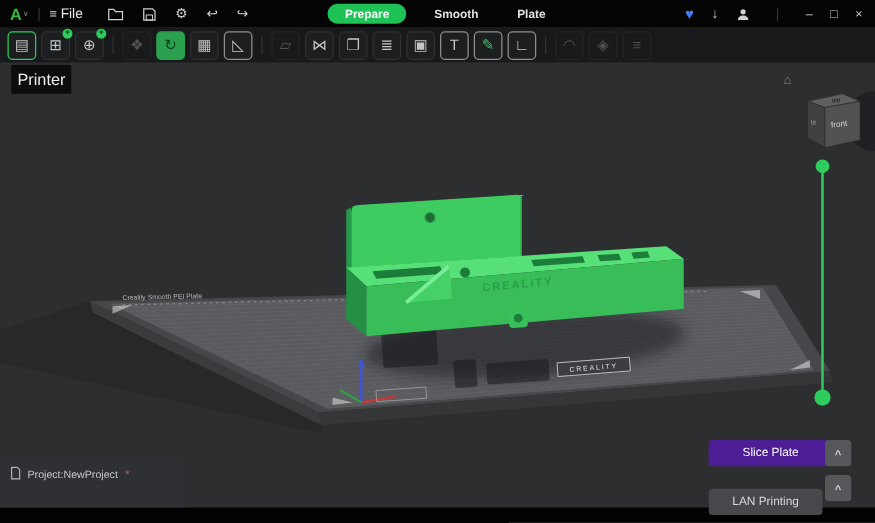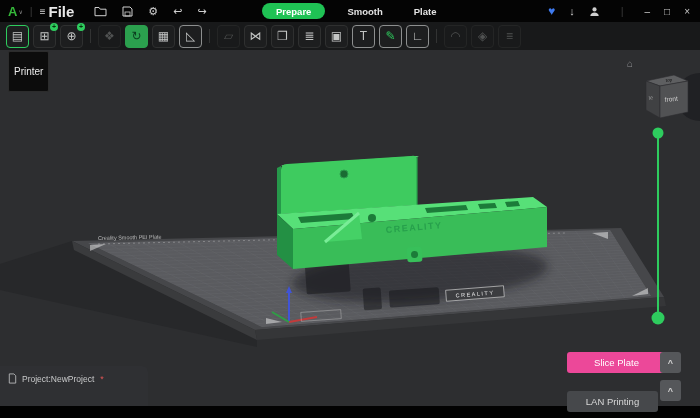--- a/index.html
+++ b/index.html
@@ -7,21 +7,21 @@
   .app { position:relative; width:700px; height:418px; background:#2d2e30; overflow:hidden;
          font-family:"Liberation Sans", sans-serif; }
 
   
   .titlebar { position:absolute; left:0; top:0; width:700px; height:22px; background:#040404;
               display:flex; align-items:center; padding:0 10px 0 8px; }
   .logo { color:#35b83a; font-weight:bold; font-size:13px; letter-spacing:-1px; }
   .logo-chev { color:#8a8a8a; font-size:6px; margin-left:2px; }
   .tb-sep { color:#3a3a3a; font-size:11px; margin:0 7px; }
   .menu-lines { color:#d8d8d8; font-size:10px; margin-right:3px; }
-  .file-label { color:#e8e8e8; font-size:15px; font-weight:bold; }
+  .file-label { color:#e8e8e8; font-size:11px; font-weight:normal; }
   .tb-icons { display:flex; align-items:center; gap:15px; margin-left:20px; }
   .tb-ic { color:#cfcfcf; font-size:11px; line-height:1; cursor:default; }
   .tb-svg { display:block; }
   .tabs { position:absolute; left:262px; top:2px; height:18px; display:flex; align-items:center; gap:13px; }
   .tab { color:#e3e3e3; font-size:9.5px; font-weight:bold; padding:2px 9px; }
   .tab.active { background:var(--accent,#1fc254); color:#fff; border-radius:10px; padding:2.5px 14px; }
   .tb-right { margin-left:auto; display:flex; align-items:center; gap:14px; }
   .heart { color:var(--heart,#3f7bf0); font-size:12px; }
   .winctl { color:#c9c9c9; font-size:10px; }
 
@@ -36,36 +36,36 @@
   .tbtn.bordered { border-color:#8d8f8f; }
   .tbtn.disabled { color:#505252; border-color:#242525; background:#191a1b; }
   .tbtn.green-glyph { color:#2ecc5e; }
   .tbtn .badge { position:absolute; top:-3px; right:-3px; width:8px; height:8px; border-radius:50%;
                  background:#2ecc5e; color:#06300e; font-size:7px; line-height:8px; text-align:center;
                  font-weight:bold; }
   .tsep { width:1px; height:14px; background:#323333; margin:0 3px; flex:0 0 auto; }
 
   
   .tooltip { position:absolute; left:8px; top:51px; background:#0c0c0c; border:1px solid #2c2c2c;
-             color:#ececec; font-size:10px; padding:14px 5px; border-radius:2px; z-index:30; }
+             color:#ececec; font-size:13px; padding:4px 5px; border-radius:2px; z-index:30; }
 
   
   .viewport { position:absolute; left:0; top:50px; width:700px; height:356px; }
   .viewport svg { display:block; }
 
   
   .project-panel { position:absolute; left:0; top:366px; width:148px; height:40px; background:#2f3033;
                    border-top-right-radius:6px; padding:5px 8px; z-index:20; }
   .pp-row { display:flex; align-items:center; gap:5px; height:15px; color:#c8c9ca; font-size:8.5px;text-align:center; }
   .pp-dirty { color:var(--dirty,#e05555); font-size:9px; margin-left:1px; }
 
   
   .abtn { position:absolute; display:flex; align-items:center; justify-content:center;
           border-radius:3px; z-index:20; }
-  .slice-btn  { left:567px; top:352px; width:99px; height:21px; background:#ec4899; color:#fff; font-size:9.5px; }
+  .slice-btn  { left:567px; top:352px; width:99px; height:21px; background:#4c1d95; color:#fff; font-size:9.5px; }
   .slice-caret{ left:660px; top:352px; width:21px; height:21px; background:#55575a; color:#d0d0d0; font-size:9px; font-weight:bold; }
   .lan-btn    { left:567px; top:391px; width:91px; height:21px; background:#46484b; color:#d8d8d8; font-size:9.5px; }
   .lan-caret  { left:660px; top:380px; width:21px; height:21px; background:#55575a; color:#d0d0d0; font-size:9px; font-weight:bold; }
 
   .bottombar { position:absolute; left:0; top:406px; width:700px; height:12px; background:#020202; }
 </style>
 </head>
 <body>
 
 <div class="app" style="--accent: #1fc254; --heart: #3f7bf0; --dirty: #e05555;">

